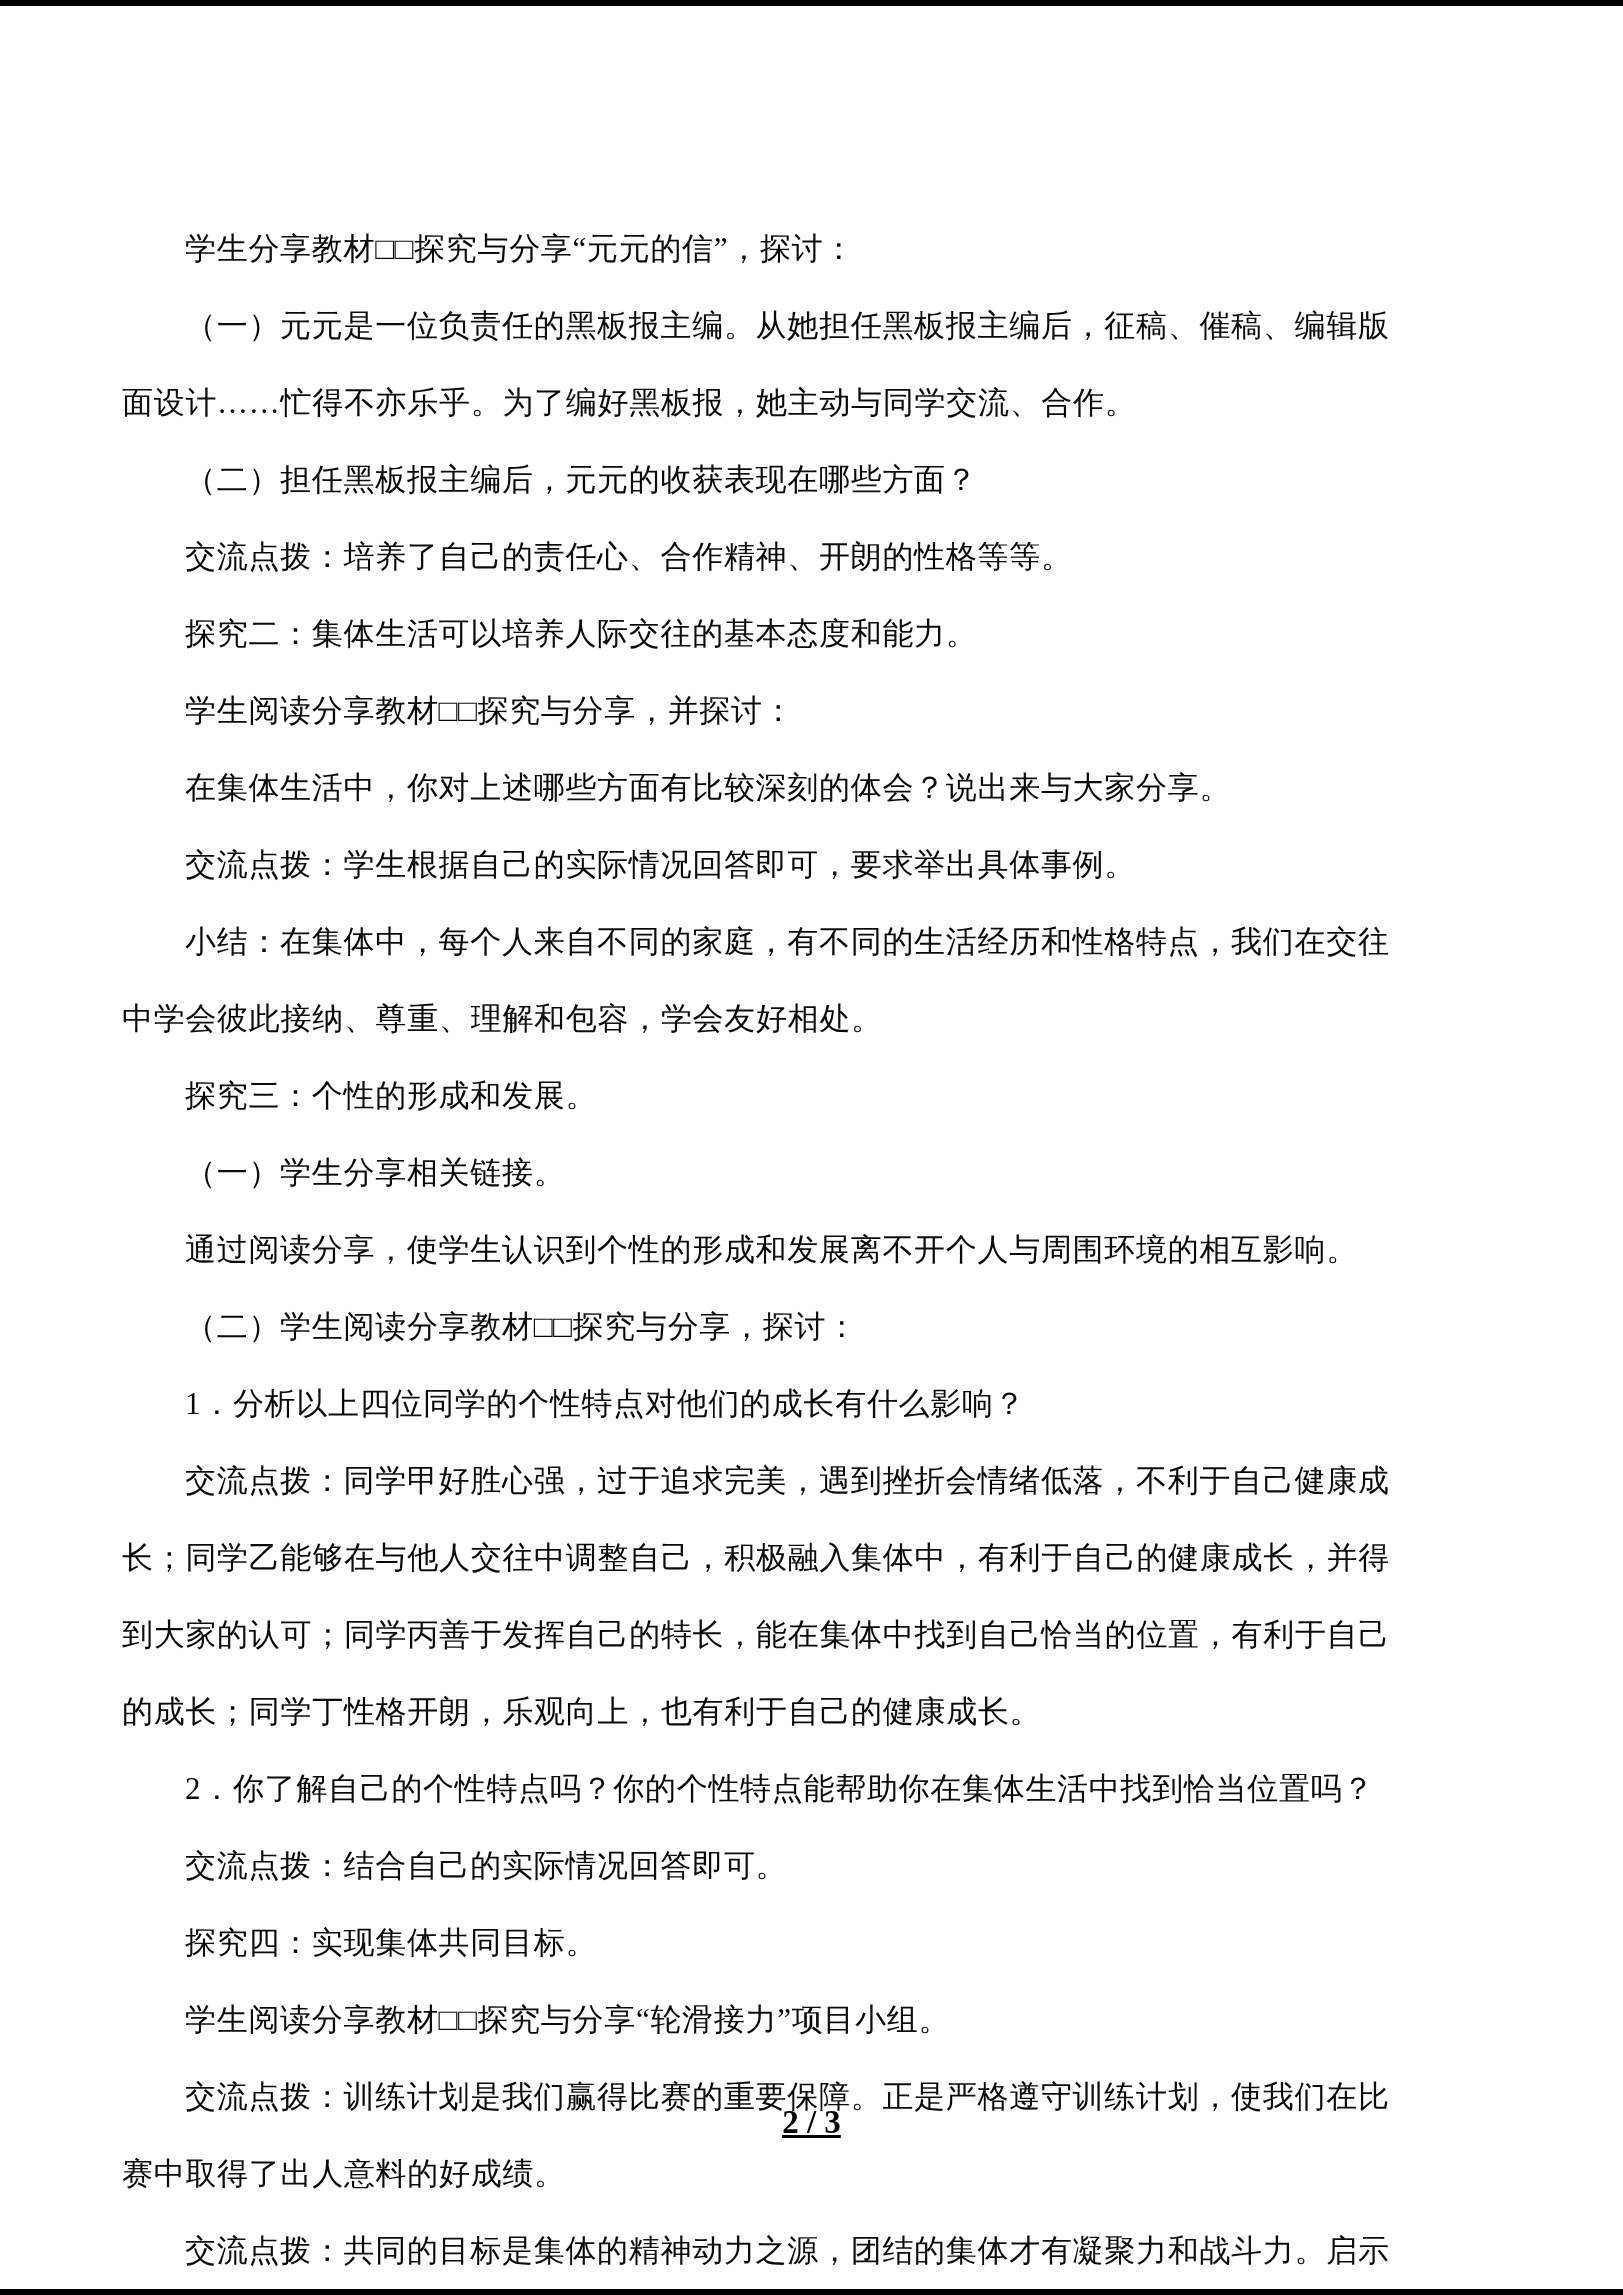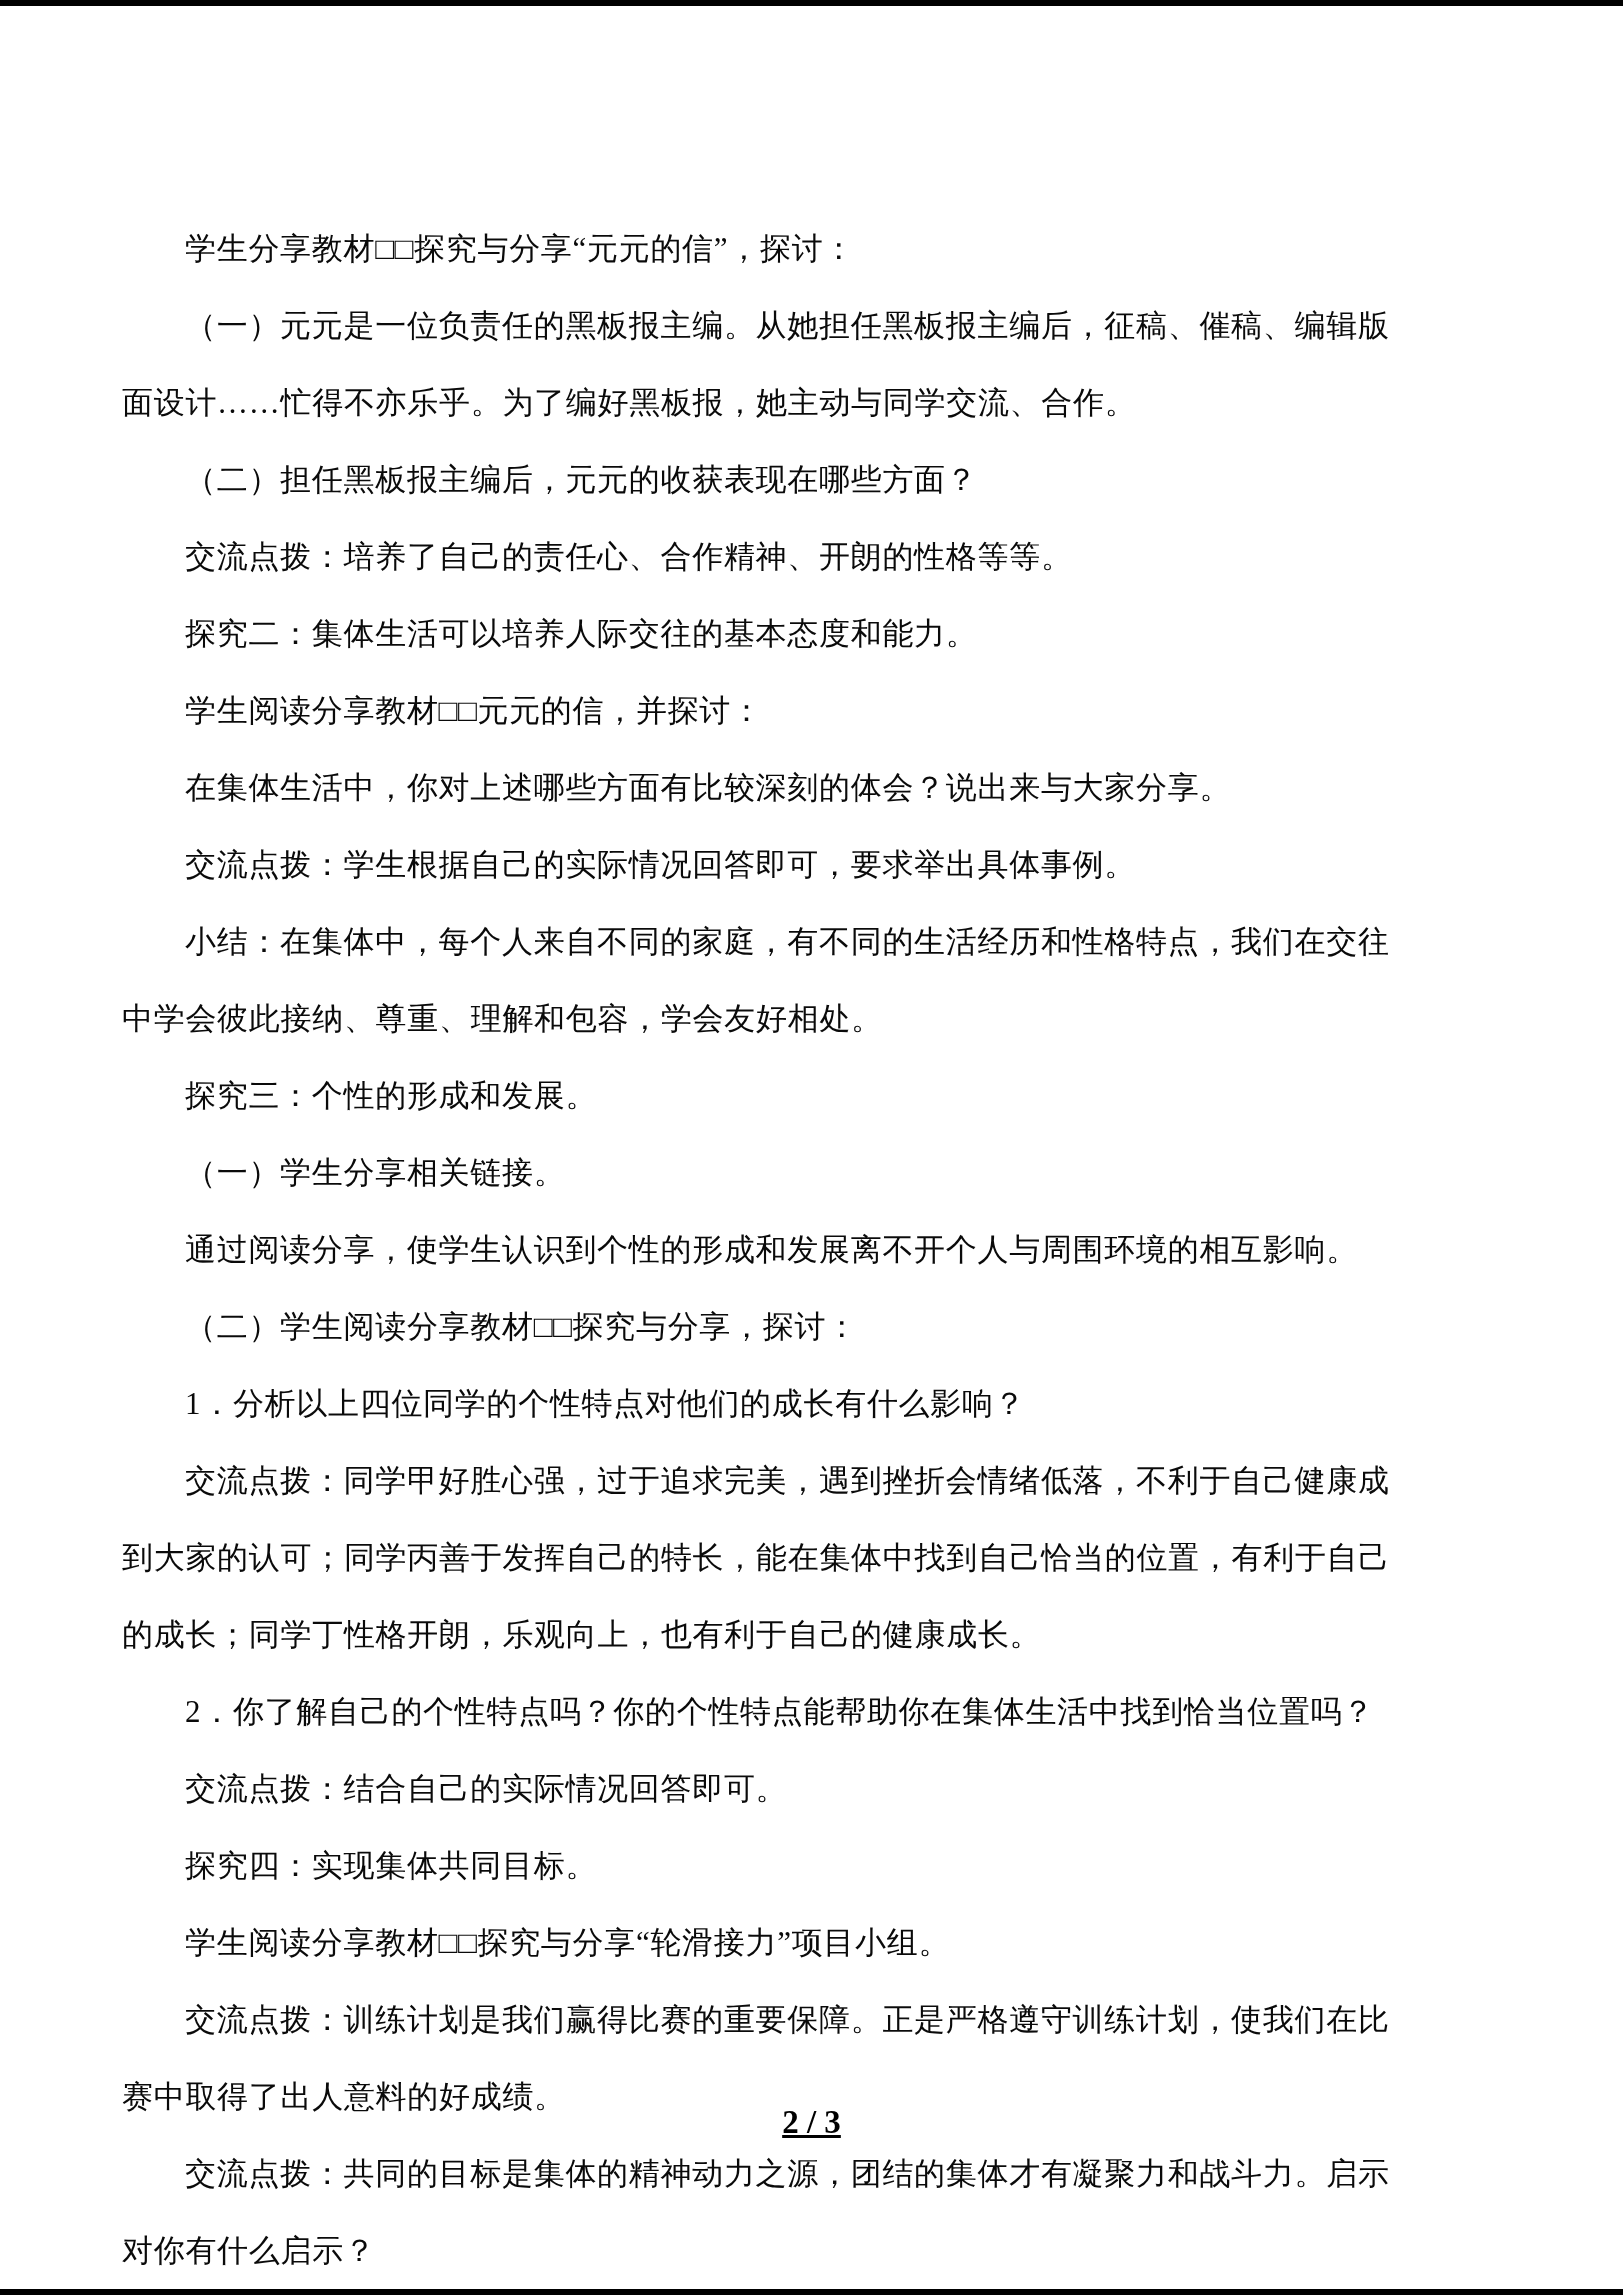--- a/index.html
+++ b/index.html
@@ -56,31 +56,32 @@
 <div class="page">
   <div class="edge-bar top"></div>
 
   <div class="content">
     <p class="ln ind">学生分享教材□□探究与分享“元元的信”，探讨：</p>
     <p class="ln ind">（一）元元是一位负责任的黑板报主编。从她担任黑板报主编后，征稿、催稿、编辑版</p>
     <p class="ln">面设计……忙得不亦乐乎。为了编好黑板报，她主动与同学交流、合作。</p>
     <p class="ln ind">（二）担任黑板报主编后，元元的收获表现在哪些方面？</p>
     <p class="ln ind">交流点拨：培养了自己的责任心、合作精神、开朗的性格等等。</p>
     <p class="ln ind">探究二：集体生活可以培养人际交往的基本态度和能力。</p>
-    <p class="ln ind">学生阅读分享教材□□元元的信，并探讨：</p>
+    <p class="ln ind">学生阅读分享教材□□探究与分享，并探讨：</p>
     <p class="ln ind">在集体生活中，你对上述哪些方面有比较深刻的体会？说出来与大家分享。</p>
     <p class="ln ind">交流点拨：学生根据自己的实际情况回答即可，要求举出具体事例。</p>
     <p class="ln ind">小结：在集体中，每个人来自不同的家庭，有不同的生活经历和性格特点，我们在交往</p>
     <p class="ln">中学会彼此接纳、尊重、理解和包容，学会友好相处。</p>
     <p class="ln ind">探究三：个性的形成和发展。</p>
     <p class="ln ind">（一）学生分享相关链接。</p>
     <p class="ln ind">通过阅读分享，使学生认识到个性的形成和发展离不开个人与周围环境的相互影响。</p>
     <p class="ln ind">（二）学生阅读分享教材□□探究与分享，探讨：</p>
     <p class="ln ind">1．分析以上四位同学的个性特点对他们的成长有什么影响？</p>
     <p class="ln ind">交流点拨：同学甲好胜心强，过于追求完美，遇到挫折会情绪低落，不利于自己健康成</p>
+    <p class="ln">长；同学乙能够在与他人交往中调整自己，积极融入集体中，有利于自己的健康成长，并得</p>
     <p class="ln">到大家的认可；同学丙善于发挥自己的特长，能在集体中找到自己恰当的位置，有利于自己</p>
     <p class="ln">的成长；同学丁性格开朗，乐观向上，也有利于自己的健康成长。</p>
     <p class="ln ind">2．你了解自己的个性特点吗？你的个性特点能帮助你在集体生活中找到恰当位置吗？</p>
     <p class="ln ind">交流点拨：结合自己的实际情况回答即可。</p>
     <p class="ln ind">探究四：实现集体共同目标。</p>
     <p class="ln ind">学生阅读分享教材□□探究与分享“轮滑接力”项目小组。</p>
     <p class="ln ind">交流点拨：训练计划是我们赢得比赛的重要保障。正是严格遵守训练计划，使我们在比</p>
     <p class="ln">赛中取得了出人意料的好成绩。</p>
     <p class="ln ind">交流点拨：共同的目标是集体的精神动力之源，团结的集体才有凝聚力和战斗力。启示</p>
     <p class="ln">对你有什么启示？</p>

